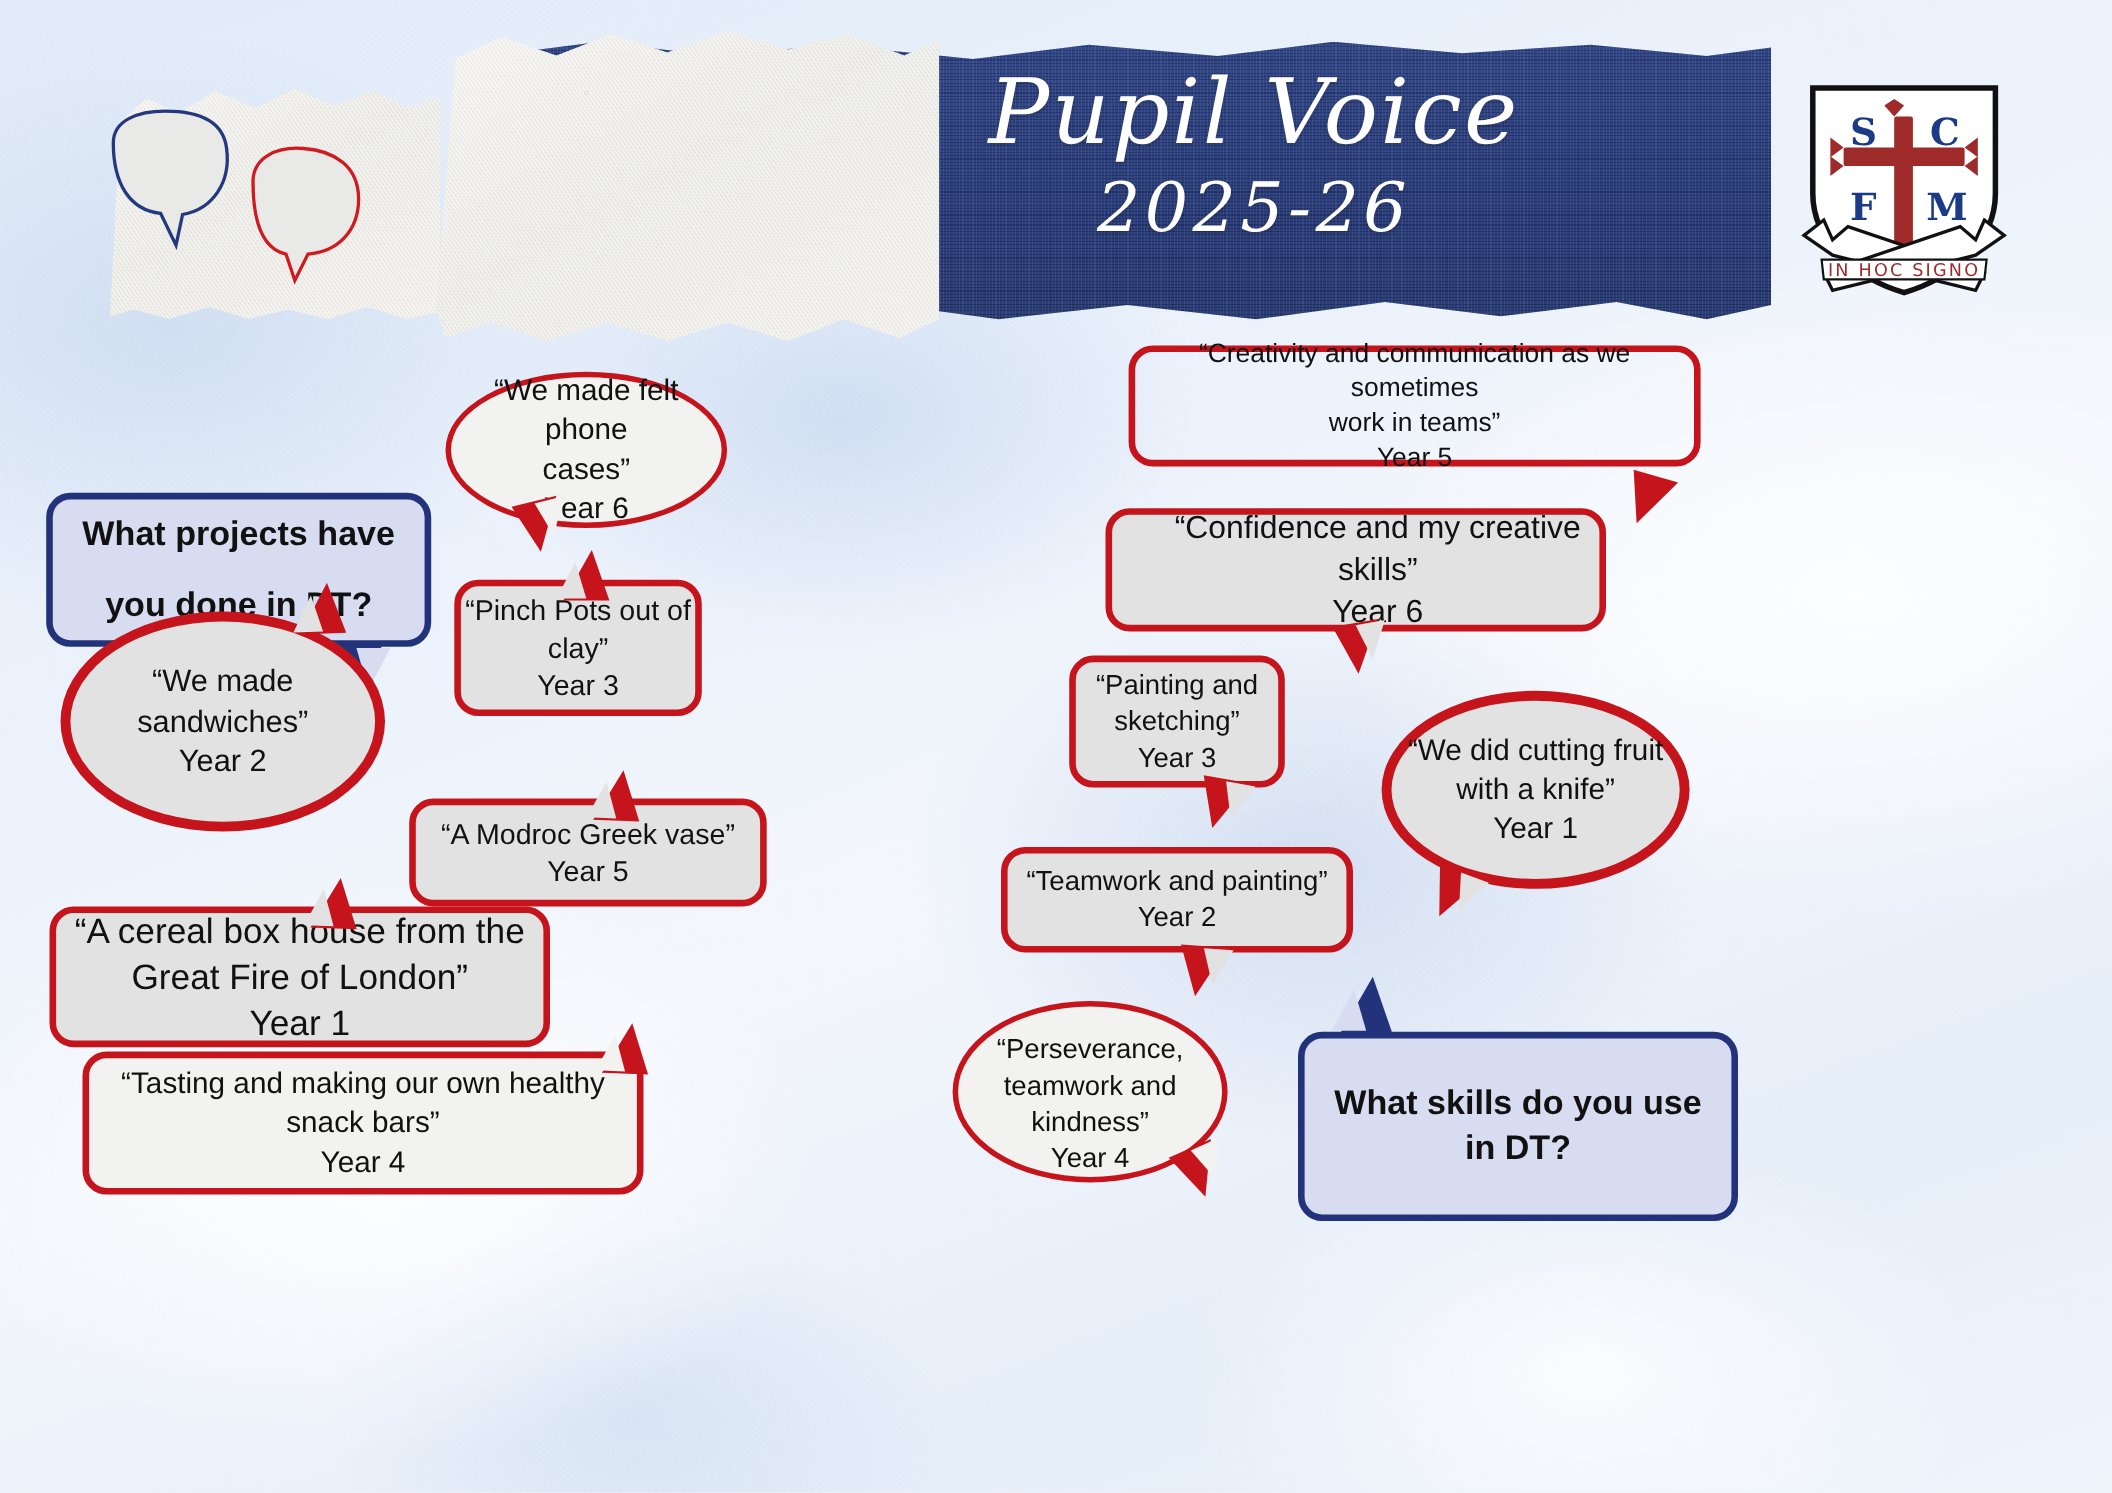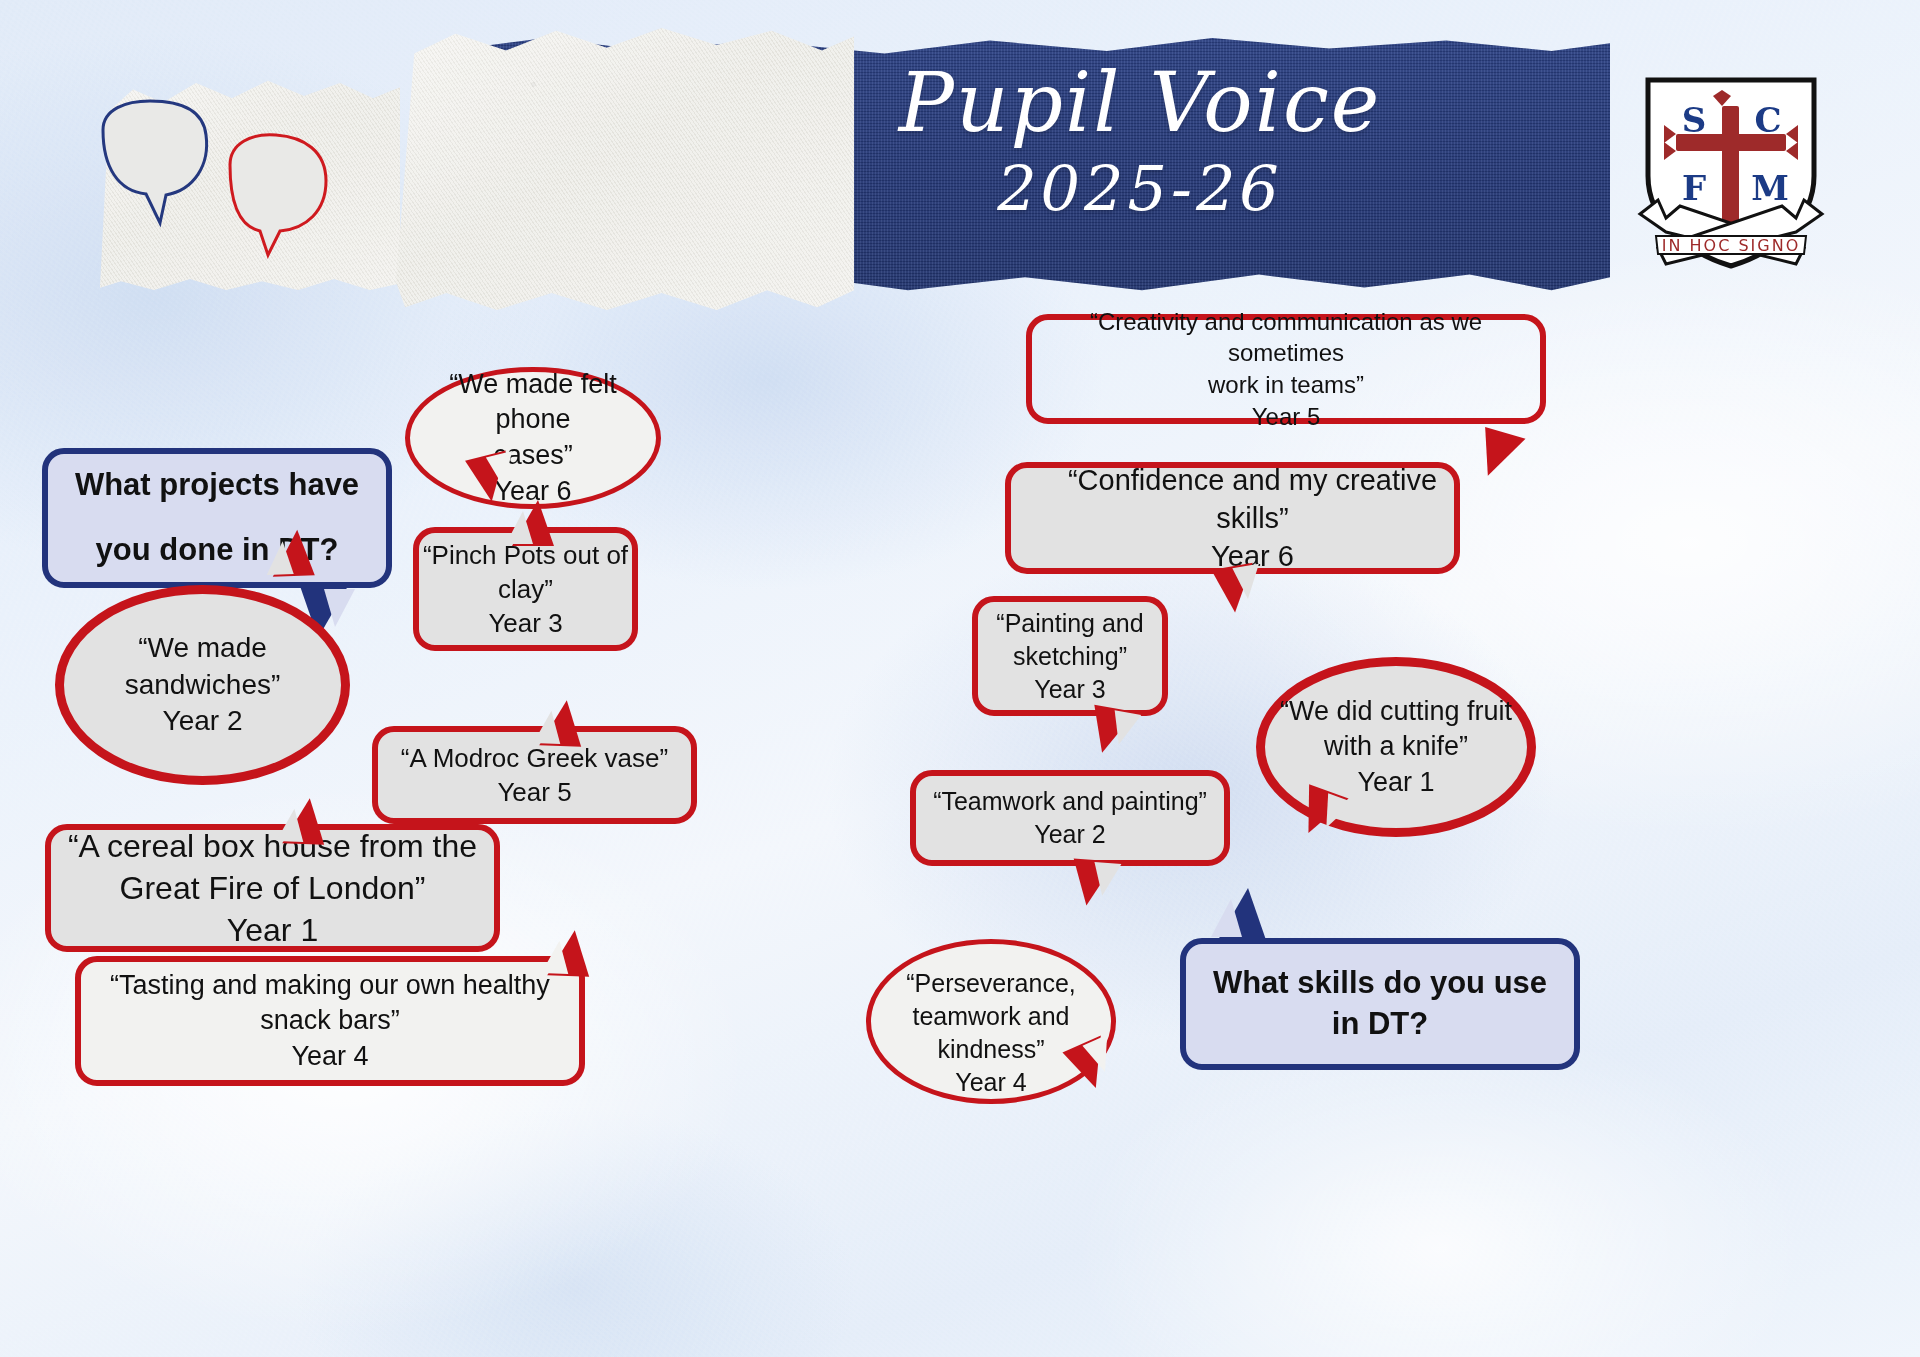--- a/index.html
+++ b/index.html
@@ -80,21 +80,21 @@
     display:flex;flex-direction:column;align-items:center;justify-content:center;
     text-align:center;font-family:"Liberation Sans", sans-serif;
     color:#111;line-height:1.32;
   }
   .bub .ln{display:block;}
   .rect{
     background:#e2e2e2;border:6px solid #c5141b;border-radius:22px;
   }
   .rect-white{background:#f2f2f0;}
   .oval{
-    background:#e2e2e2;border:9px solid #c5141b;border-radius:50%/50%;margin-top:29px;
+    background:#e2e2e2;border:9px solid #c5141b;border-radius:50%/50%;
   }
   .oval-white{background:#f2f2f0;border:5px solid #c5141b;}
   .q-bub{
     background:#d8dcf0;border:6px solid #22337c;border-radius:22px;
     font-weight:bold;color:#111;
   }
   
   .tail{position:absolute;width:0;height:0;}
   .tail-red-down{
     border-left:16px solid transparent;border-right:26px solid transparent;
@@ -279,21 +279,21 @@
   <div class="bub oval oval-white" style="left:866px;top:910px;width:250px;height:165px;font-size:25px;justify-content:flex-end;">
     <span class="ln">“Perseverance,</span>
     <span class="ln">teamwork and</span>
     <span class="ln">kindness”</span>
     <span class="ln">Year 4</span>
   </div>
   <div class="tail tail-red-down" style="left:1070px;top:1042px;transform:rotate(-24deg);">
     <div class="tail-red-down-in" style="border-top-color:#f2f2f0;"></div>
   </div>
 
-  <div class="bub q-bub" style="left:1180px;top:938px;width:400px;height:132px;font-size:31px;">
+  <div class="bub q-bub" style="left:1180px;top:938px;width:400px;height:172px;font-size:31px;">
     <span class="ln">What skills do you use</span>
     <span class="ln">in DT?</span>
   </div>
   <div class="tail tail-blue-up" style="left:1218px;top:888px;transform:scaleX(-1);">
     <div class="tail-blue-up-in"></div>
   </div>
 
 </div>
 
 </body></html>

